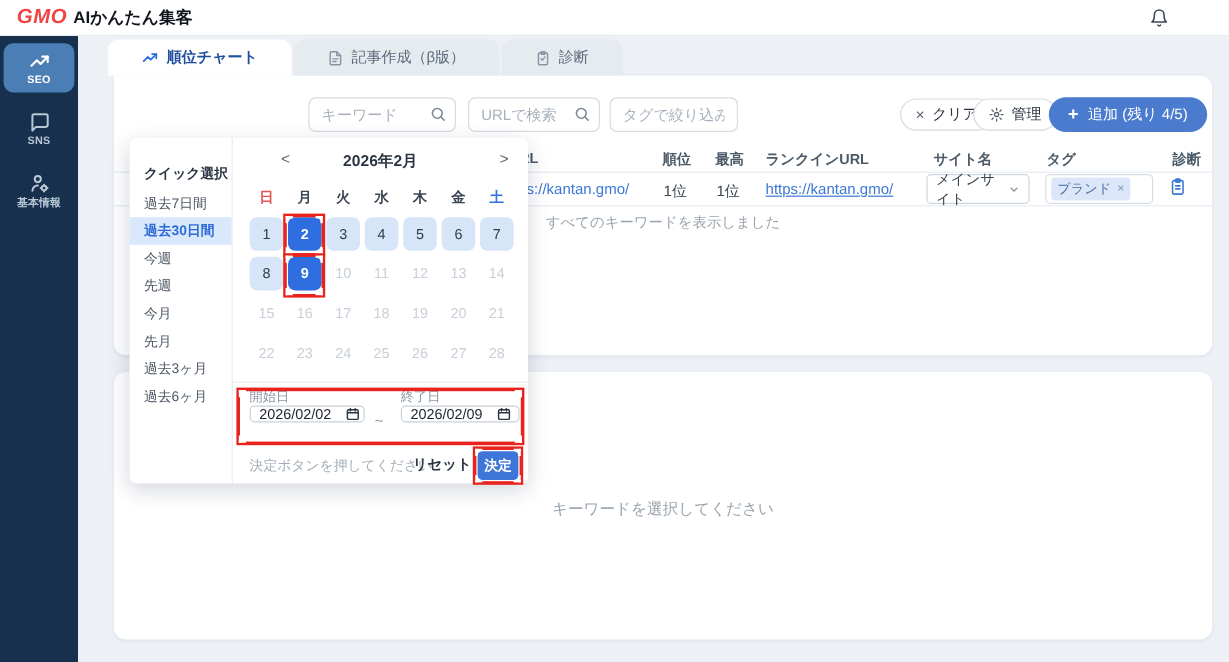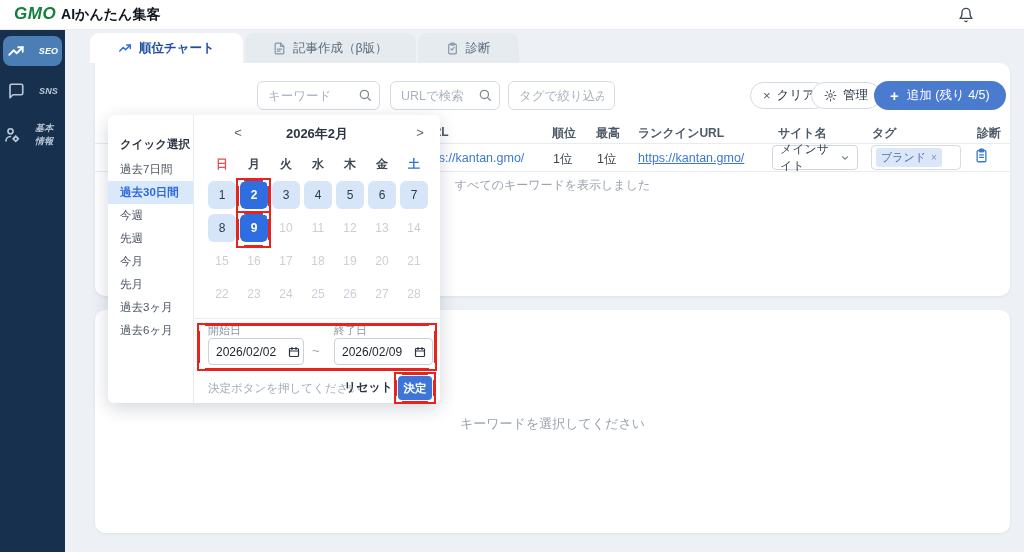--- a/index.html
+++ b/index.html
@@ -3,27 +3,27 @@
 <meta charset="utf-8">
 <style>
   * { margin:0; padding:0; box-sizing:border-box; }
   html,body { width:1024px; height:552px; }
   body { font-family:"Liberation Sans","DejaVu Sans",sans-serif; background:#edf1f6; position:relative; overflow:hidden; }
   svg { display:block; }
 
   
   .header { position:absolute; left:0; top:0; width:1024px; height:30px; background:#fff; border-bottom:1px solid #e7eaee; z-index:5; }
   .brand { position:absolute; left:14px; top:4px; display:flex; align-items:baseline; gap:5px; }
-  .brand-gmo { font-weight:800; font-style:italic; font-size:17px; color:#15803d; letter-spacing:.5px; }
+  .brand-gmo { font-weight:800; font-style:italic; font-size:17px; color:#ef4444; letter-spacing:.5px; }
   .brand-prod { font-weight:700; font-size:14px; color:#10141c; }
   .bell { position:absolute; right:50px; top:7px; color:#3c4654; cursor:pointer; }
 
   
   .sidebar { position:absolute; left:0; top:30px; width:65px; height:522px; background:#16304e; z-index:4; }
-  .side-item { display:flex; flex-direction:row; align-items:center; justify-content:center; gap:14px; color:#bac8d6; margin:10px 3px 0 3px; padding:6px 0; border-radius:8px; cursor:pointer;font-style:italic; }
+  .side-item { display:flex; flex-direction:column; align-items:center; justify-content:center; gap:1px; color:#bac8d6; margin:10px 3px 0 3px; padding:6px 0; border-radius:8px; cursor:pointer; }
   .side-item .lbl { font-size:9px; font-weight:700; letter-spacing:.2px; }
   .side-item.active { background:#4b7eb5; color:#fff; margin-top:6px; }
 
   
   .tabs { position:absolute; left:90px; top:33px; display:flex; gap:2px; z-index:3; }
   .tab { height:30px; display:flex; align-items:center; gap:7px; padding:0 28px; border-radius:9px 9px 0 0; background:#e6ebf0; color:#5d6b7a; font-size:12.5px; cursor:pointer; white-space:nowrap; }
   .tab.active { background:#fff; color:#1f4f9e; font-weight:700; }
   .tab .t-icon { color:#8795a5; }
   .tab.active .t-icon { color:#2e6ee0; }
 
@@ -81,21 +81,21 @@
   .wd { width:28px; text-align:center; font-size:12px; color:#3c4654; font-weight:600; }
   .wd.sun { color:#e25555; } .wd.sat { color:#3173de; }
   .day-grid { position:absolute; left:14px; top:66px; display:grid; grid-template-columns:repeat(7,28px); grid-auto-rows:28px; column-gap:4px; row-gap:5px; }
   .day { width:28px; height:28px; border-radius:6px; display:flex; align-items:center; justify-content:center; font-size:12px; color:#2f3b4c; cursor:pointer; }
   .day.range { background:#d7e5f8; }
   .day.selected { background:#2e6ee0; color:#fff; font-weight:700; }
   .day.disabled { color:#c8cfd8; cursor:default; }
   .cal-div { position:absolute; left:0; top:203px; width:100%; border-top:1px solid #e8ecf1; }
   .fld-lbl { position:absolute; top:208px; font-size:11px; color:#8b95a1; }
   .lbl-start { left:14px; } .lbl-end { left:140px; }
-  .dateinput { position:absolute; top:223px; height:27px; border:1px solid #c9d1d9; border-radius:4px; display:flex; align-items:center; justify-content:space-between; padding:0 7px; background:#fff; }
+  .dateinput { position:absolute; top:223px; height:14px; border:1px solid #c9d1d9; border-radius:4px; display:flex; align-items:center; justify-content:space-between; padding:0 7px; background:#fff; }
   .di-start { left:14px; width:96px; } .di-end { left:140px; width:99px; }
   .dateinput input { border:none; outline:none; width:72px; font-size:12px; color:#1c232c; font-family:inherit; padding:0; background:transparent; }
   .tilde { position:absolute; left:118px; top:228px; color:#98a2ad; font-size:13px; }
   .hint { position:absolute; left:14px; top:266px; font-size:11.5px; color:#a3adb8; }
   .reset { position:absolute; left:150px; top:264px; font-size:12px; font-weight:700; color:#2b3442; cursor:pointer; }
   .confirm { position:absolute; left:204px; top:261px; width:34px; height:24px; background:#3d76d8; border:none; border-radius:4px; color:#fff; font-size:11.5px; font-weight:700; cursor:pointer; font-family:inherit; }
 
   
   .anno { position:absolute; border:3px solid #e8231d; z-index:30; pointer-events:none; }
   .anno i { position:absolute; width:6px; height:6px; border:0 solid #fff; }

